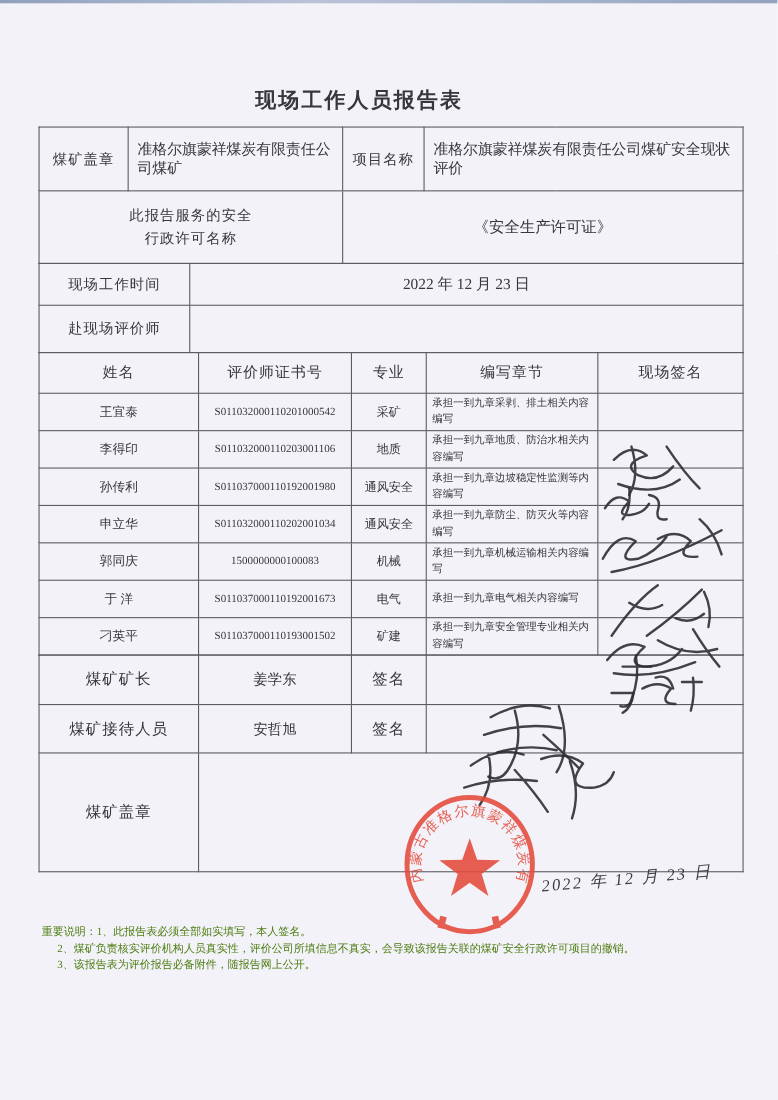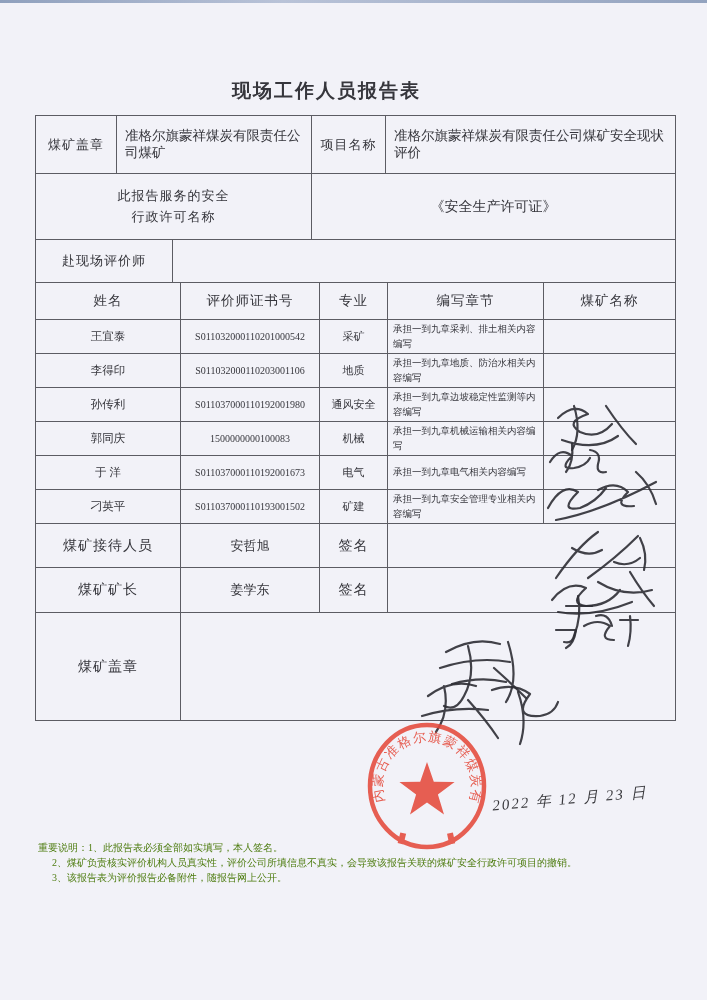--- a/index.html
+++ b/index.html
@@ -85,20 +85,24 @@
       </tr>
     </tbody>
       </table>
 
     <table>
       <colgroup>
           <col style="width:137px">
           <col style="width:503px">
         </colgroup>
       <tbody>
+          <tr style="height:38px">
+        <td class="lab">现场工作时间</td>
+        <td class="val" style="font-size:14px">2022 年 12 月 23 日</td>
+      </tr>
       <tr style="height:43px">
         <td class="lab">赴现场评价师</td>
         <td></td>
       </tr>
     </tbody>
       </table>
 
     <table>
       <colgroup>
           <col style="width:145px">
@@ -106,21 +110,21 @@
           <col style="width:68px">
           <col style="width:156px">
           <col style="width:132px">
         </colgroup>
       <tbody>
           <tr class="ph-head" style="height:37px">
         <td>姓名</td>
         <td>评价师证书号</td>
         <td>专业</td>
         <td>编写章节</td>
-        <td>煤矿名称</td>
+        <td>现场签名</td>
       </tr>
       <tr style="height:34px">
         <td class="p-name">王宜泰</td>
         <td class="p-cert">S011032000110201000542</td>
         <td class="p-major">采矿</td>
         <td class="p-chap">承担一到九章采剥、排土相关内容编写</td>
         <td></td>
       </tr>
       <tr style="height:34px">
         <td class="p-name">李得印</td>
@@ -130,20 +134,27 @@
         <td></td>
       </tr>
       <tr style="height:34px">
         <td class="p-name">孙传利</td>
         <td class="p-cert">S011037000110192001980</td>
         <td class="p-major">通风安全</td>
         <td class="p-chap">承担一到九章边坡稳定性监测等内容编写</td>
         <td></td>
       </tr>
       <tr style="height:34px">
+        <td class="p-name">申立华</td>
+        <td class="p-cert">S011032000110202001034</td>
+        <td class="p-major">通风安全</td>
+        <td class="p-chap">承担一到九章防尘、防灭火等内容编写</td>
+        <td></td>
+      </tr>
+      <tr style="height:34px">
         <td class="p-name">郭同庆</td>
         <td class="p-cert">1500000000100083</td>
         <td class="p-major">机械</td>
         <td class="p-chap">承担一到九章机械运输相关内容编写</td>
         <td></td>
       </tr>
       <tr style="height:34px">
         <td class="p-name">于 洋</td>
         <td class="p-cert">S011037000110192001673</td>
         <td class="p-major">电气</td>
@@ -161,29 +172,29 @@
       </table>
 
     <table>
       <colgroup>
           <col style="width:145px">
           <col style="width:139px">
           <col style="width:68px">
           <col style="width:288px">
         </colgroup>
       <tbody>
-          <tr style="height:44px">
+          <tr style="height:45px">
+        <td class="b-lab">煤矿矿长</td>
+        <td class="b-name">姜学东</td>
+        <td class="b-lab">签名</td>
+        <td></td>
+      </tr>
+      <tr style="height:44px">
         <td class="b-lab">煤矿接待人员</td>
         <td class="b-name">安哲旭</td>
-        <td class="b-lab">签名</td>
-        <td></td>
-      </tr>
-      <tr style="height:45px">
-        <td class="b-lab">煤矿矿长</td>
-        <td class="b-name">姜学东</td>
         <td class="b-lab">签名</td>
         <td></td>
       </tr>
       <tr style="height:108px">
         <td class="b-lab">煤矿盖章</td>
         <td colspan="3"></td>
       </tr>
     </tbody>
       </table>
   </div>

